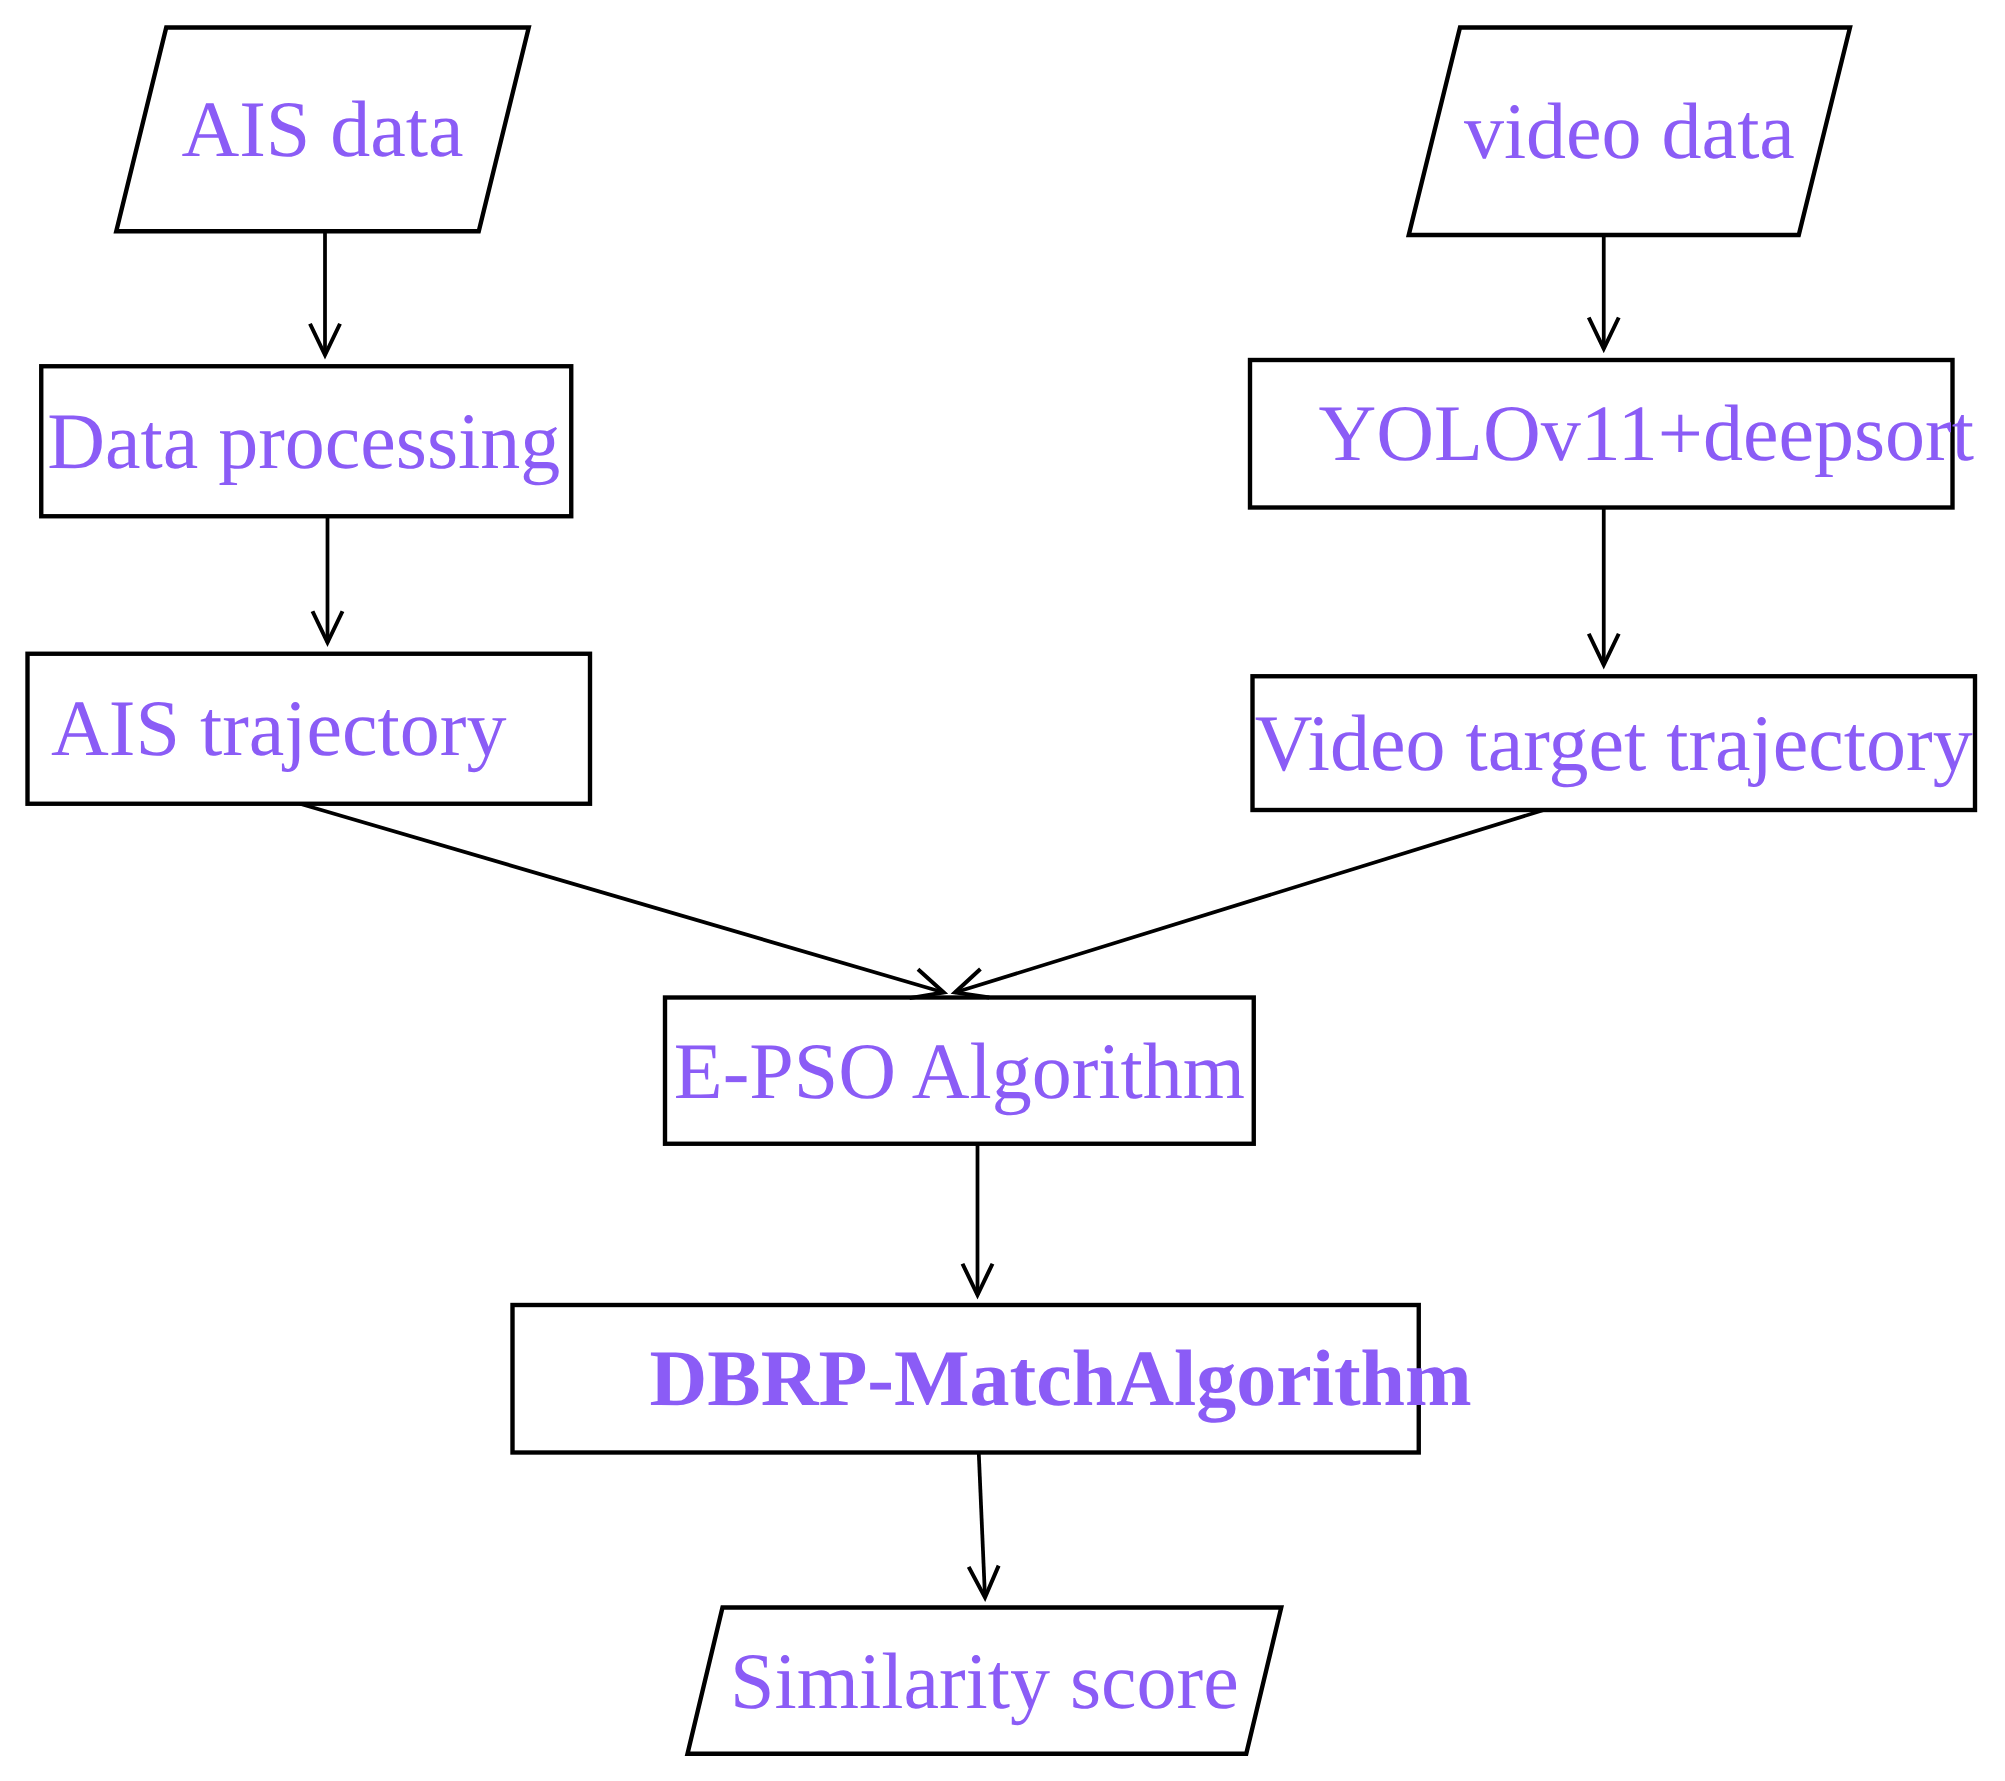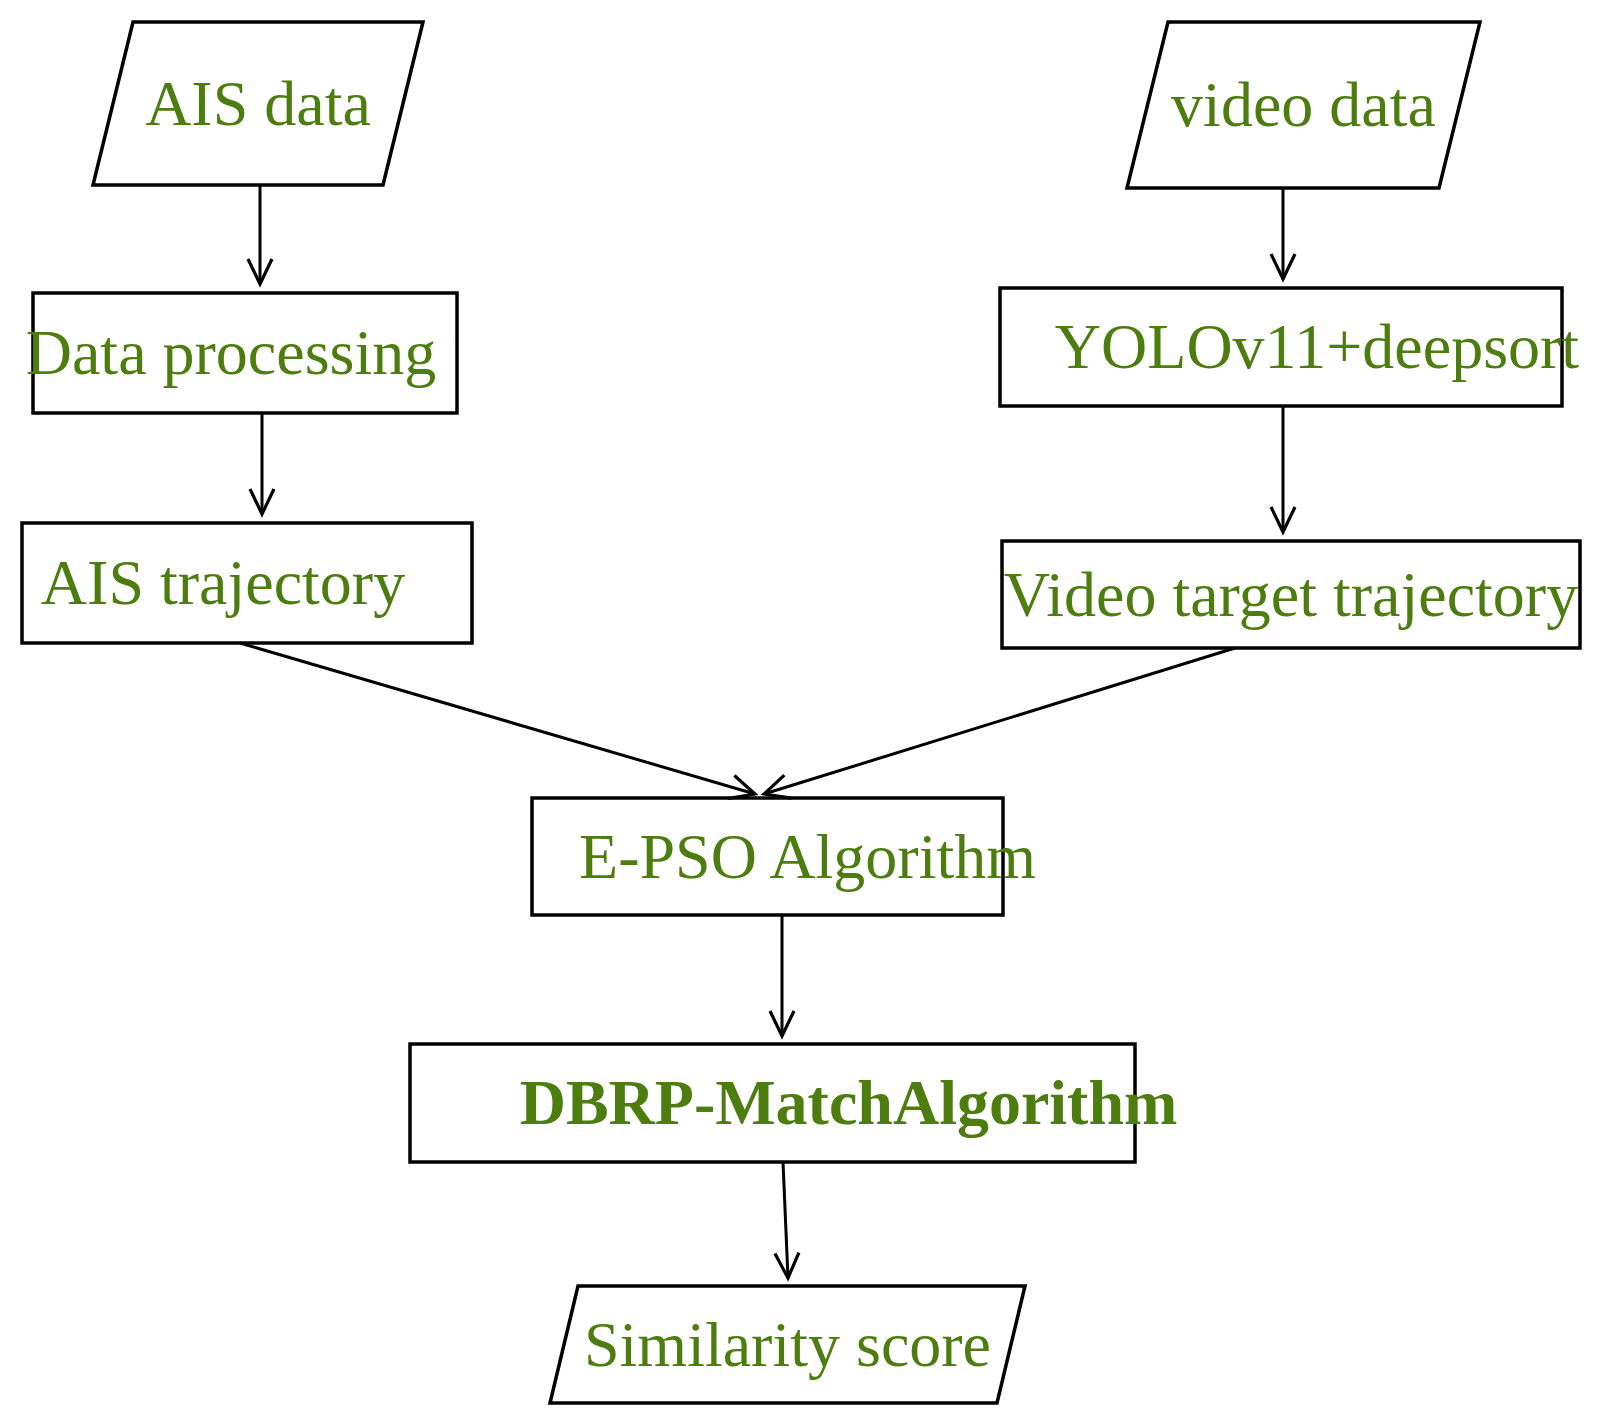--- a/index.html
+++ b/index.html
@@ -23,21 +23,21 @@
     height: 100%;
   }
   .node-label {
     position: absolute;
     display: flex;
     align-items: center;
     justify-content: center;
     font-size: 64px;
     line-height: 1;
     white-space: nowrap;
-    color: #4d7c0f;
+    color: #8b5cf6;
     text-align: center;
   }
 </style>
 </head>
 <body>
 
 <div class="canvas">
 
   <svg viewBox="0 0 1604 1425">
     <defs>
@@ -70,27 +70,27 @@
     <path d="M1235,648 L764,794" fill="none" stroke="#000000" stroke-width="3" marker-end="url(#arrowhead)"></path>
 
     <path d="M782,915 L782,1036" fill="none" stroke="#000000" stroke-width="3" marker-end="url(#arrowhead)"></path>
     <path d="M783,1162 L788,1278" fill="none" stroke="#000000" stroke-width="3" marker-end="url(#arrowhead)"></path>
   </svg>
 
   <div class="node-label" style="left:93px;  top:22px;  width:330px; height:163px;">AIS data</div>
 
   <div class="node-label" style="left:1127px; top:22px; width:353px; height:166px;text-align:right;">video data</div>
 
-  <div class="node-label" style="left:19px;  top:293px; width:424px; height:120px;border-radius:32px;">Data processing</div>
+  <div class="node-label" style="left:31px;  top:293px; width:424px; height:120px;border-radius:32px;">Data processing</div>
 
   <div class="node-label" style="left:1000px; top:288px; width:634px; height:118px;">YOLOv11+deepsort</div>
 
   <div class="node-label" style="left:22px;  top:523px; width:402px; height:120px;">AIS trajectory</div>
 
   <div class="node-label" style="left:1002px; top:541px; width:578px; height:107px;border-radius:23px;">Video target trajectory</div>
 
-  <div class="node-label" style="left:532px; top:798px; width:471px; height:117px;margin-left:40px;">E-PSO Algorithm</div>
+  <div class="node-label" style="left:532px; top:798px; width:471px; height:117px;">E-PSO Algorithm</div>
 
   <div class="node-label" style="left:410px; top:1044px; width:877px; height:118px;font-weight:bold;">DBRP-MatchAlgorithm</div>
 
   <div class="node-label" style="left:550px; top:1286px; width:475px; height:117px;">Similarity score</div>
 
 </div>
 
 </body></html>

